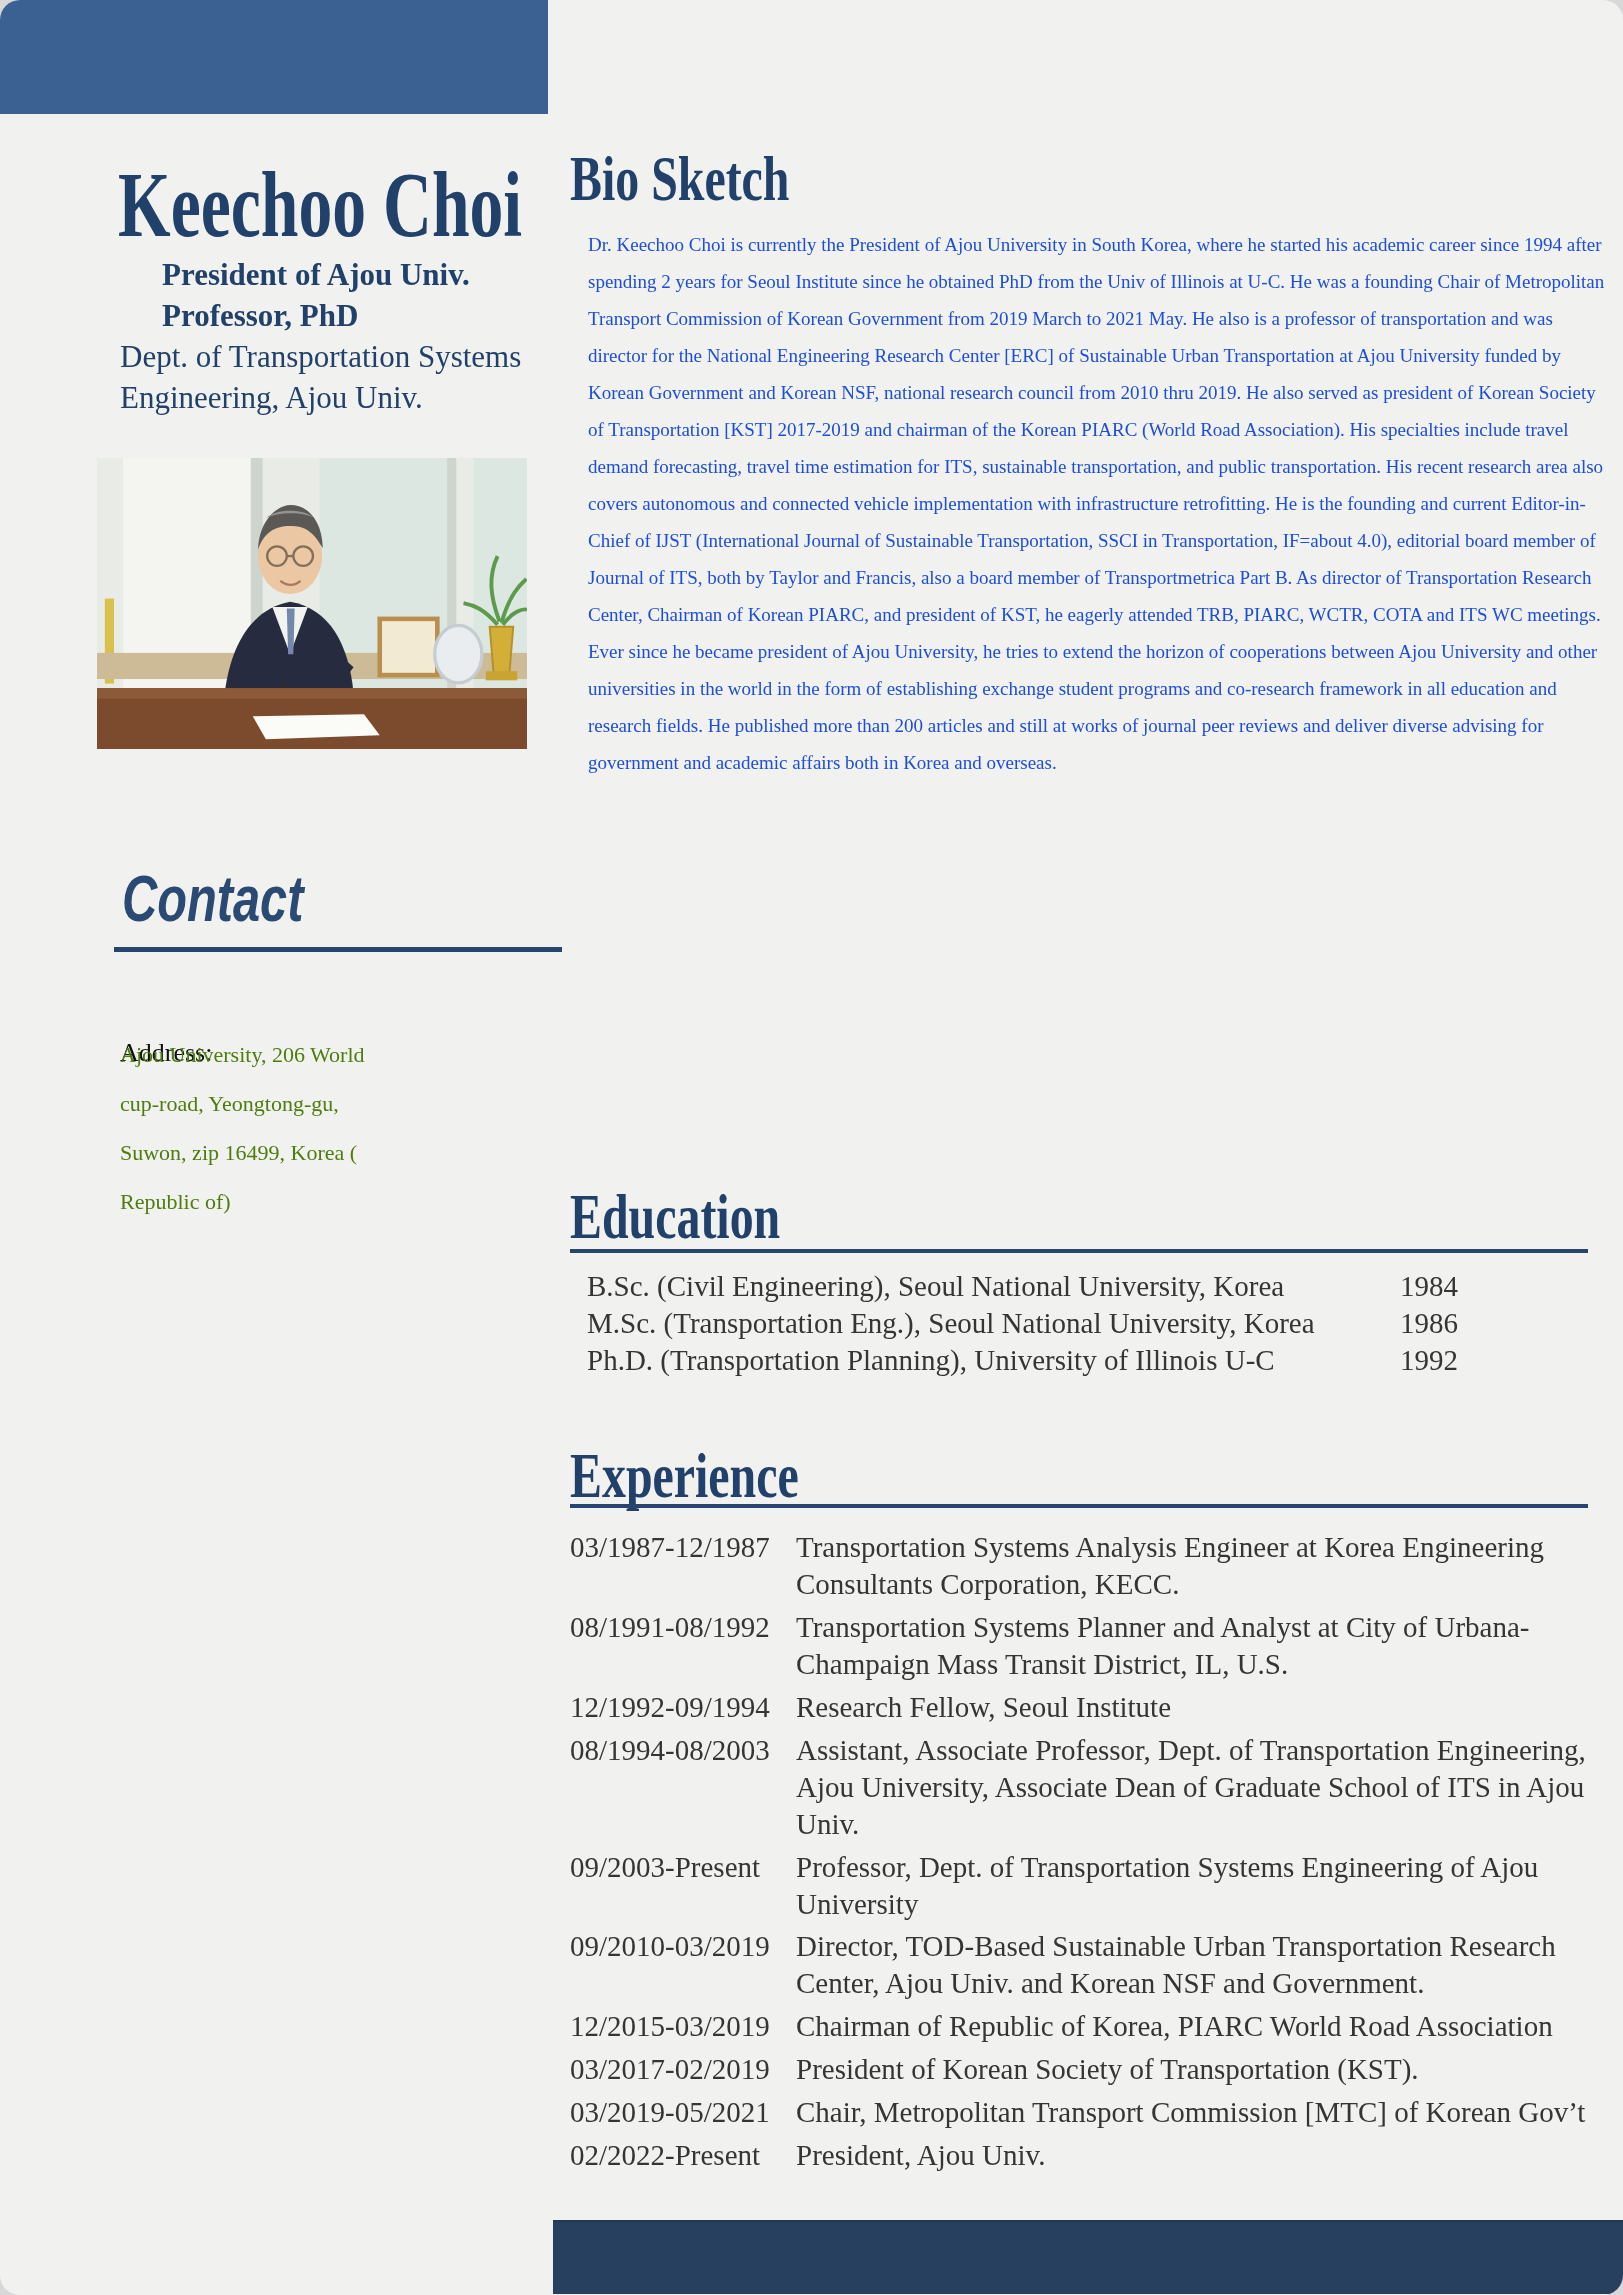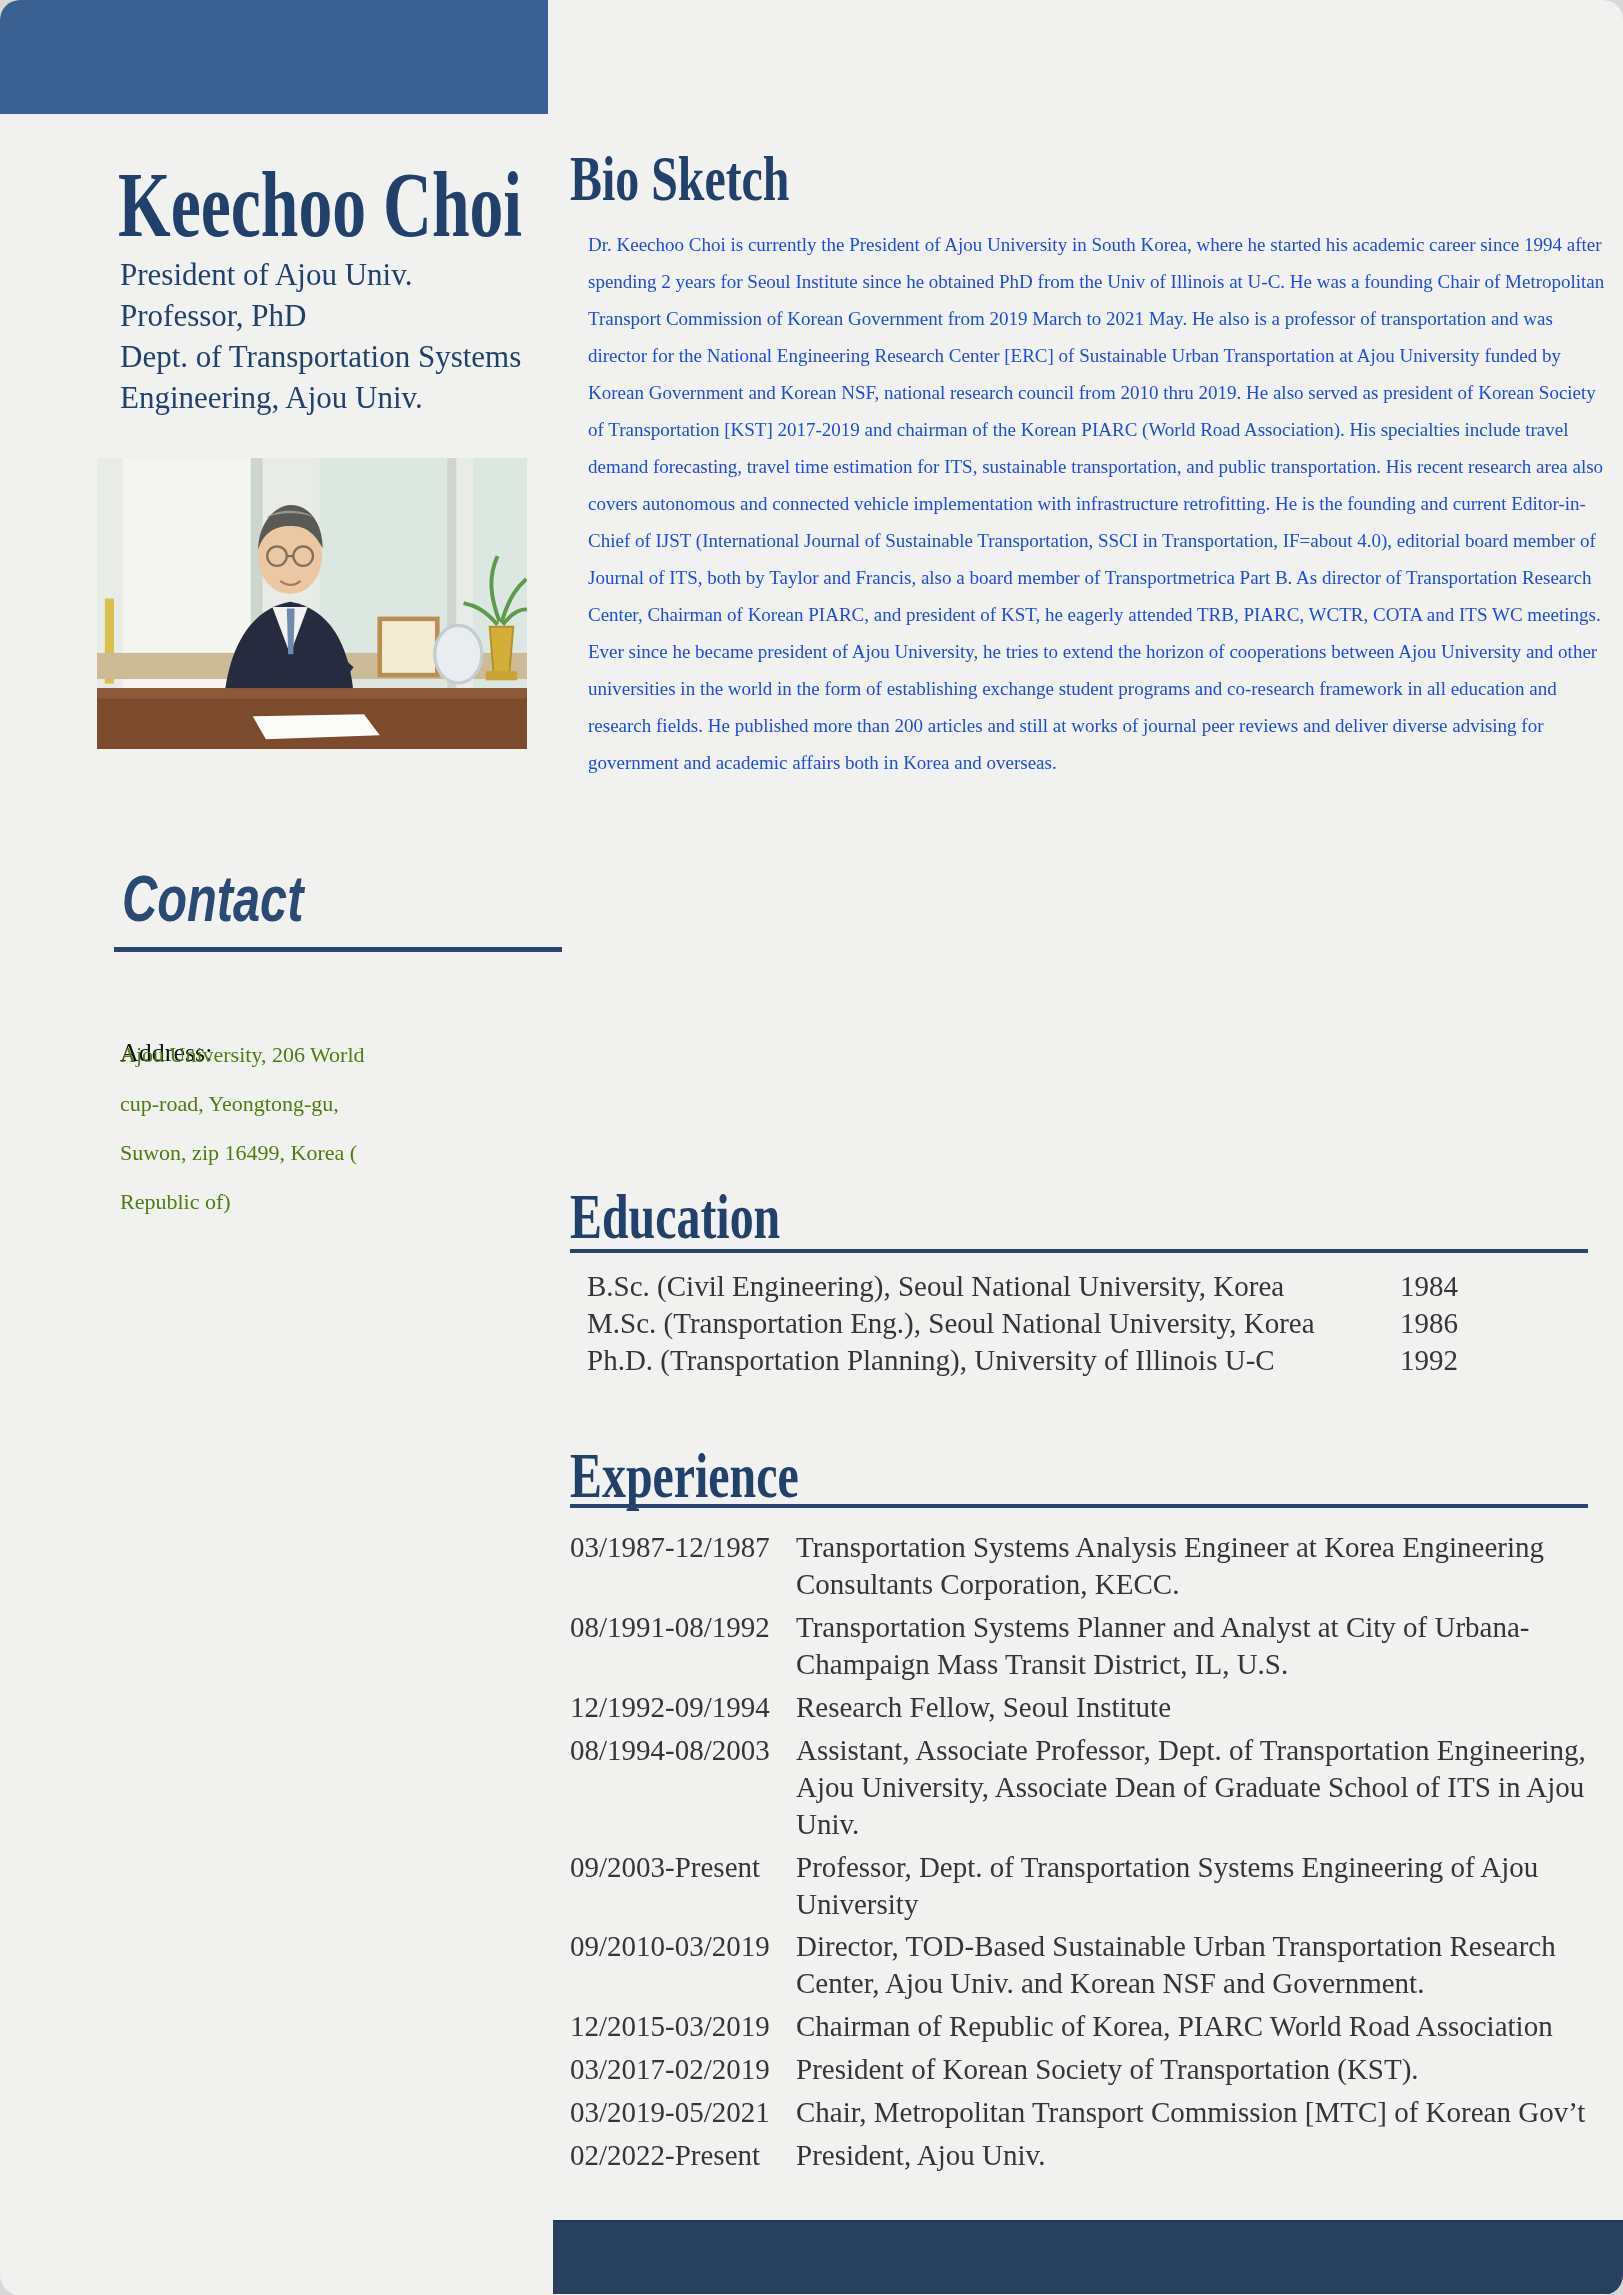--- a/index.html
+++ b/index.html
@@ -15,21 +15,21 @@
   .topbar{position:absolute;left:0;top:0;width:548px;height:114px;background:#3a6191;}
   .footerbar{position:absolute;left:553px;top:2220px;width:1071px;height:72px;background:#284060;border-top:2px solid #223850;}
   
   .name{
     position:absolute;left:118px;top:157px;margin:0;
     font-size:94px;font-weight:700;color:#21416b;line-height:1;
     white-space:nowrap;transform:scaleX(.72);transform-origin:0 50%;
   }
   .titles{position:absolute;left:120px;top:254px;color:#21416b;font-size:31px;line-height:41px;}
   .titles div{white-space:nowrap;}
-  .titles .bold{font-weight:400;}
+  .titles .bold{font-weight:700;margin-left:42px;}
   .photo{
     position:absolute;left:97px;top:458px;width:430px;height:291px;
     background:#e7eae4;overflow:hidden;
   }
   .photo svg{display:block;width:100%;height:100%;}
   .contact-heading{
     position:absolute;left:122px;top:866px;margin:0;
     font-family:"Liberation Sans", sans-serif;font-style:italic;font-weight:700;
     font-size:65px;line-height:1;color:#2a4a73;
     white-space:nowrap;transform:scaleX(.75);transform-origin:0 50%;

